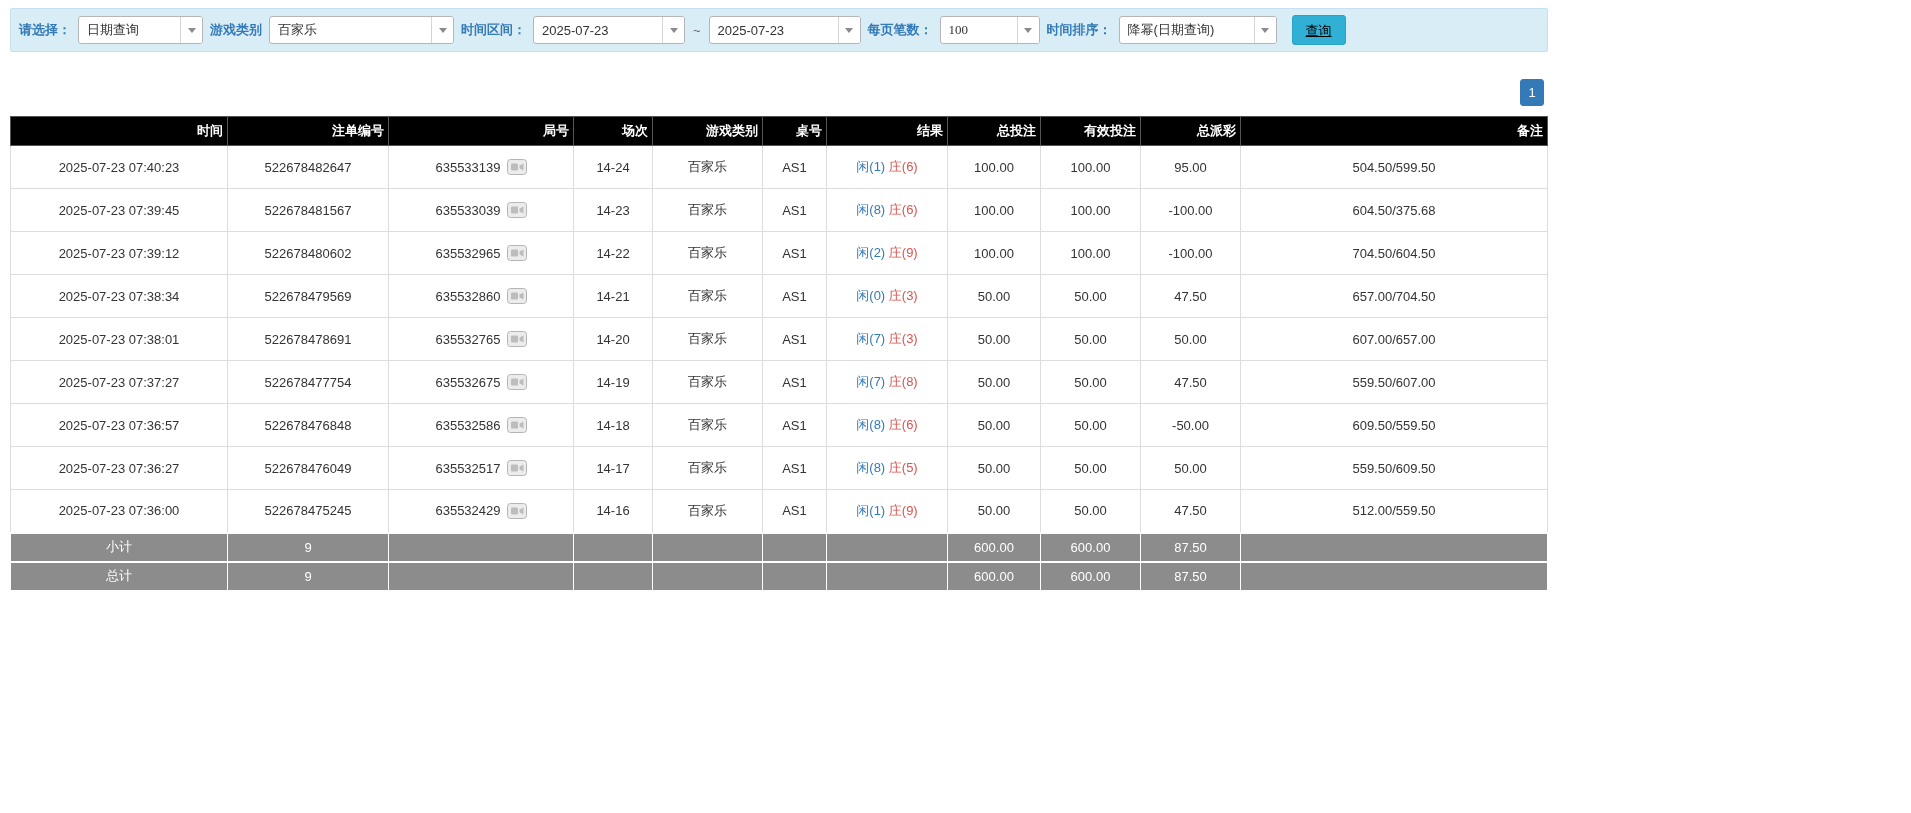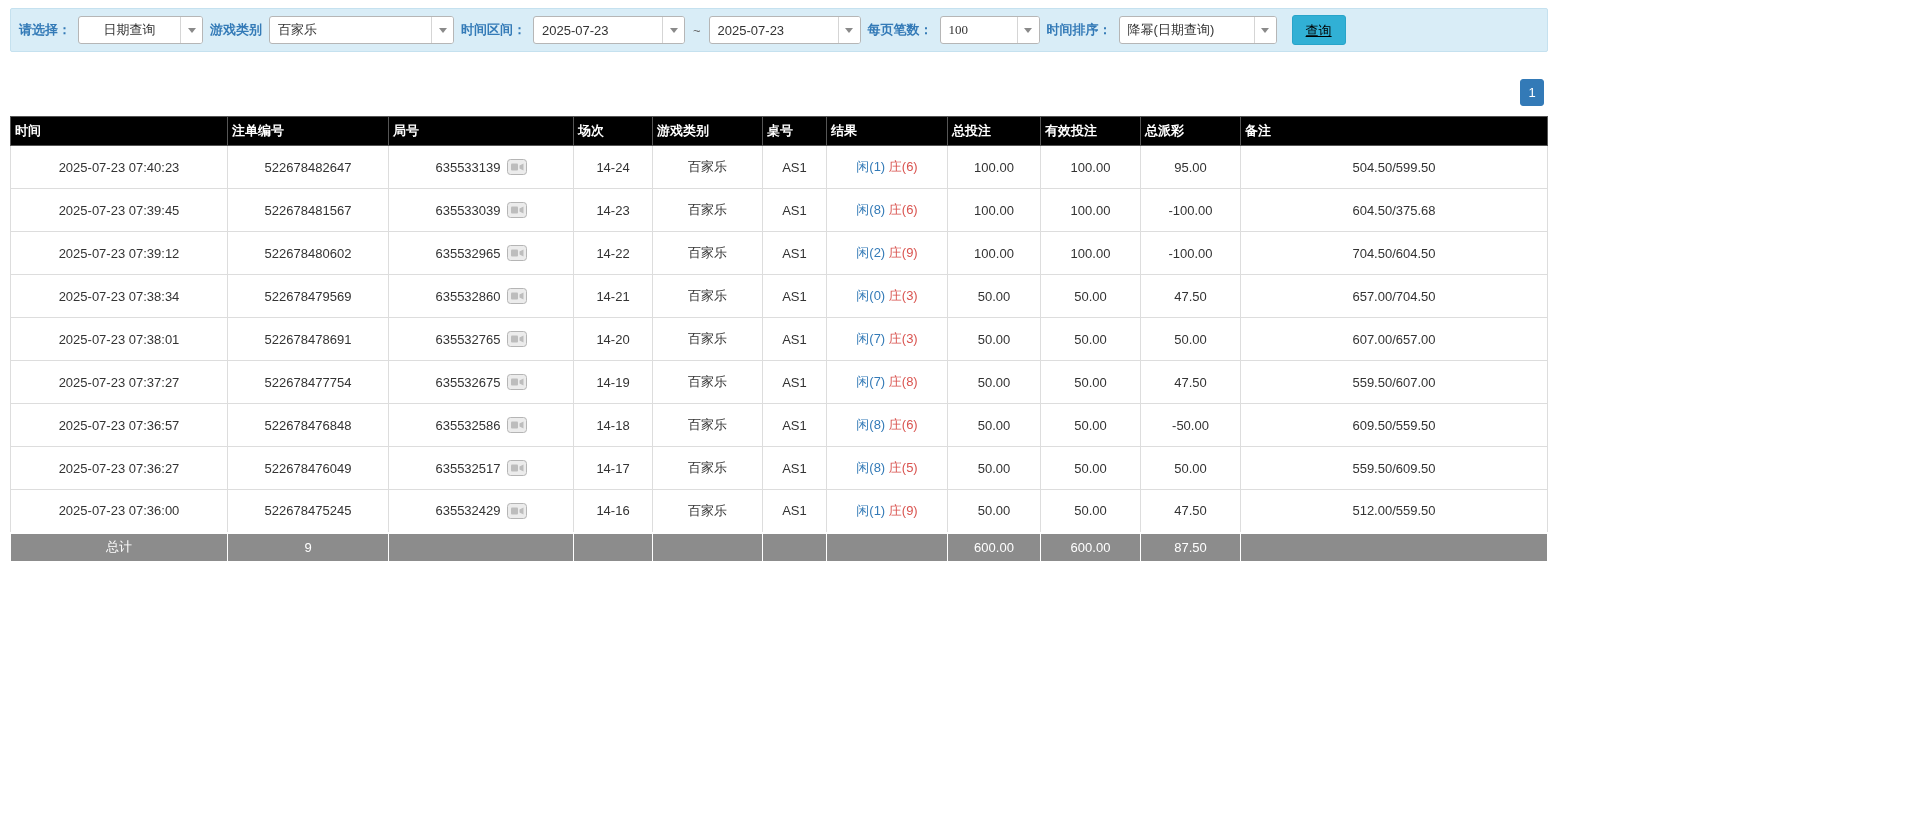--- a/index.html
+++ b/index.html
@@ -40,21 +40,21 @@
   .dropdown .dd-caret-box{
     width:22px;height:100%;flex:0 0 22px;
     display:flex;align-items:center;justify-content:center;
     border-left:1px solid #d5d5d5;background:#fff;
   }
   .caret{
     width:0;height:0;
     border-left:4px solid transparent;border-right:4px solid transparent;
     border-top:5px solid #8a8a8a;
   }
-  .dd-select{width:125px;text-align:center;}
+  .dd-select{width:125px;}
   .dd-game{width:185px;}
   .dd-date{width:152px;}
   .dd-perpage{width:100px;font-family:Liberation Serif, serif;}
   .dd-sort{width:158px;}
   .tilde{color:#666;padding:0 1px;}
   .query-btn{
     margin-left:8px;
     background:var(--query-bg);
     border:1px solid #28a4c9;border-radius:3px;
     color:#000000;font-size:13px;
@@ -94,21 +94,21 @@
     width:100%;
     border-collapse:collapse;
     font-size:13px;
     table-layout:fixed;
   }
   .bet-table thead th{
     background:var(--header-bg);
     color:#fff;font-weight:bold;
     padding:5px 4px;height:27px;
     border:1px solid #555;
-    text-align:left;
+    text-align:right;
   }
   .bet-table tbody td{
     background:#fff;
     border:1px solid #ddd;
     text-align:center;
     height:43px;padding:0 4px;
     color:#333;
   }
   .bet-table tfoot td{
     background:var(--footer-bg);
@@ -454,28 +454,41 @@
       <span class="red">庄(9)</span>
     </td>
     <td class="blue">50.00</td>
     <td>50.00</td>
     <td>47.50</td>
     <td>512.00/559.50</td>
   </tr>
       </tbody>
     <tfoot>
       <tr>
-        <td>总计</td>
+        <td>小计</td>
         <td>9</td>
         <td></td>
           <td></td>
         <td></td>
           <td></td>
         <td></td>
         <td>600.00</td>
         <td>600.00</td>
         <td>87.50</td>
         <td></td>
       </tr>
+      <tr>
+        <td>总计</td>
+        <td>9</td>
+        <td></td>
+          <td></td>
+        <td></td>
+          <td></td>
+        <td></td>
+        <td>600.00</td>
+        <td>600.00</td>
+        <td>87.50</td>
+        <td></td>
+      </tr>
     </tfoot>
   </table>
 
 </div>
 
 </body></html>

